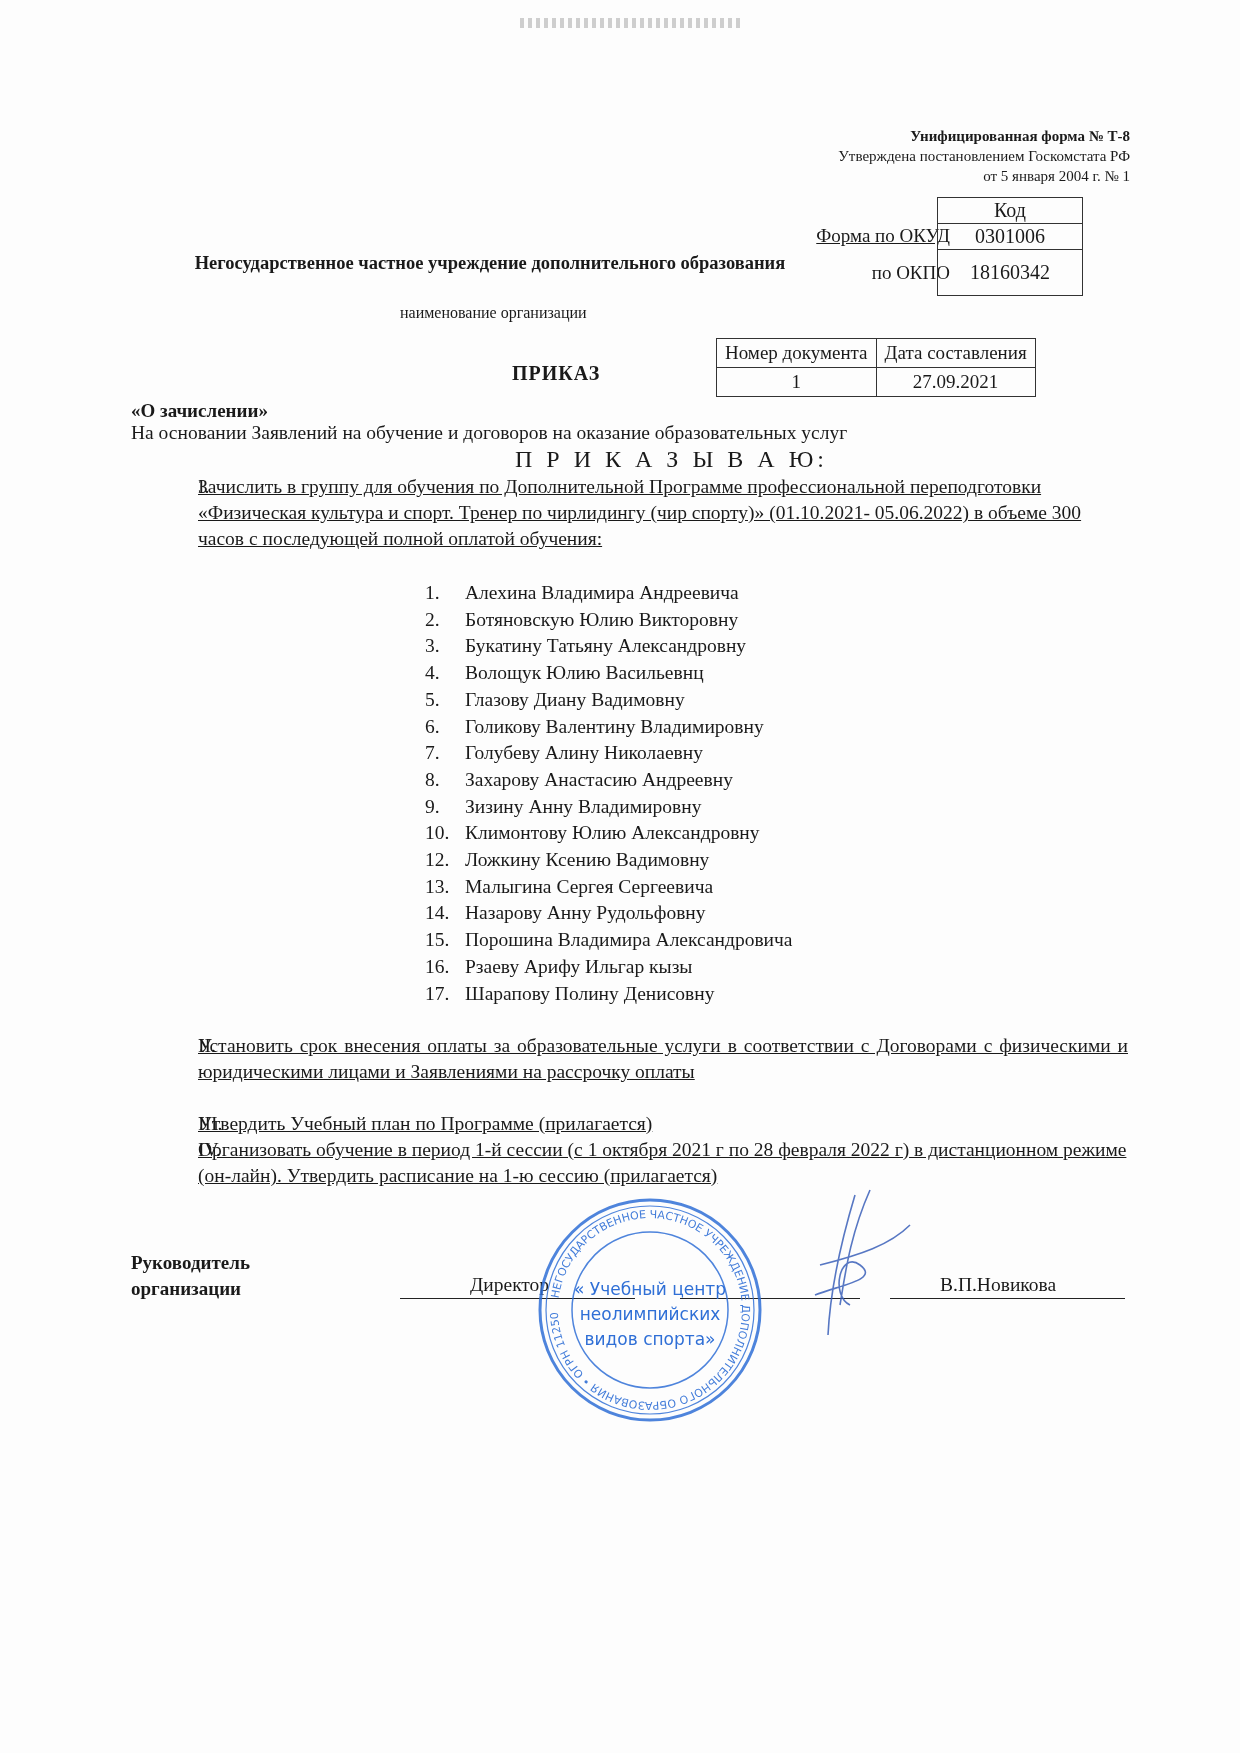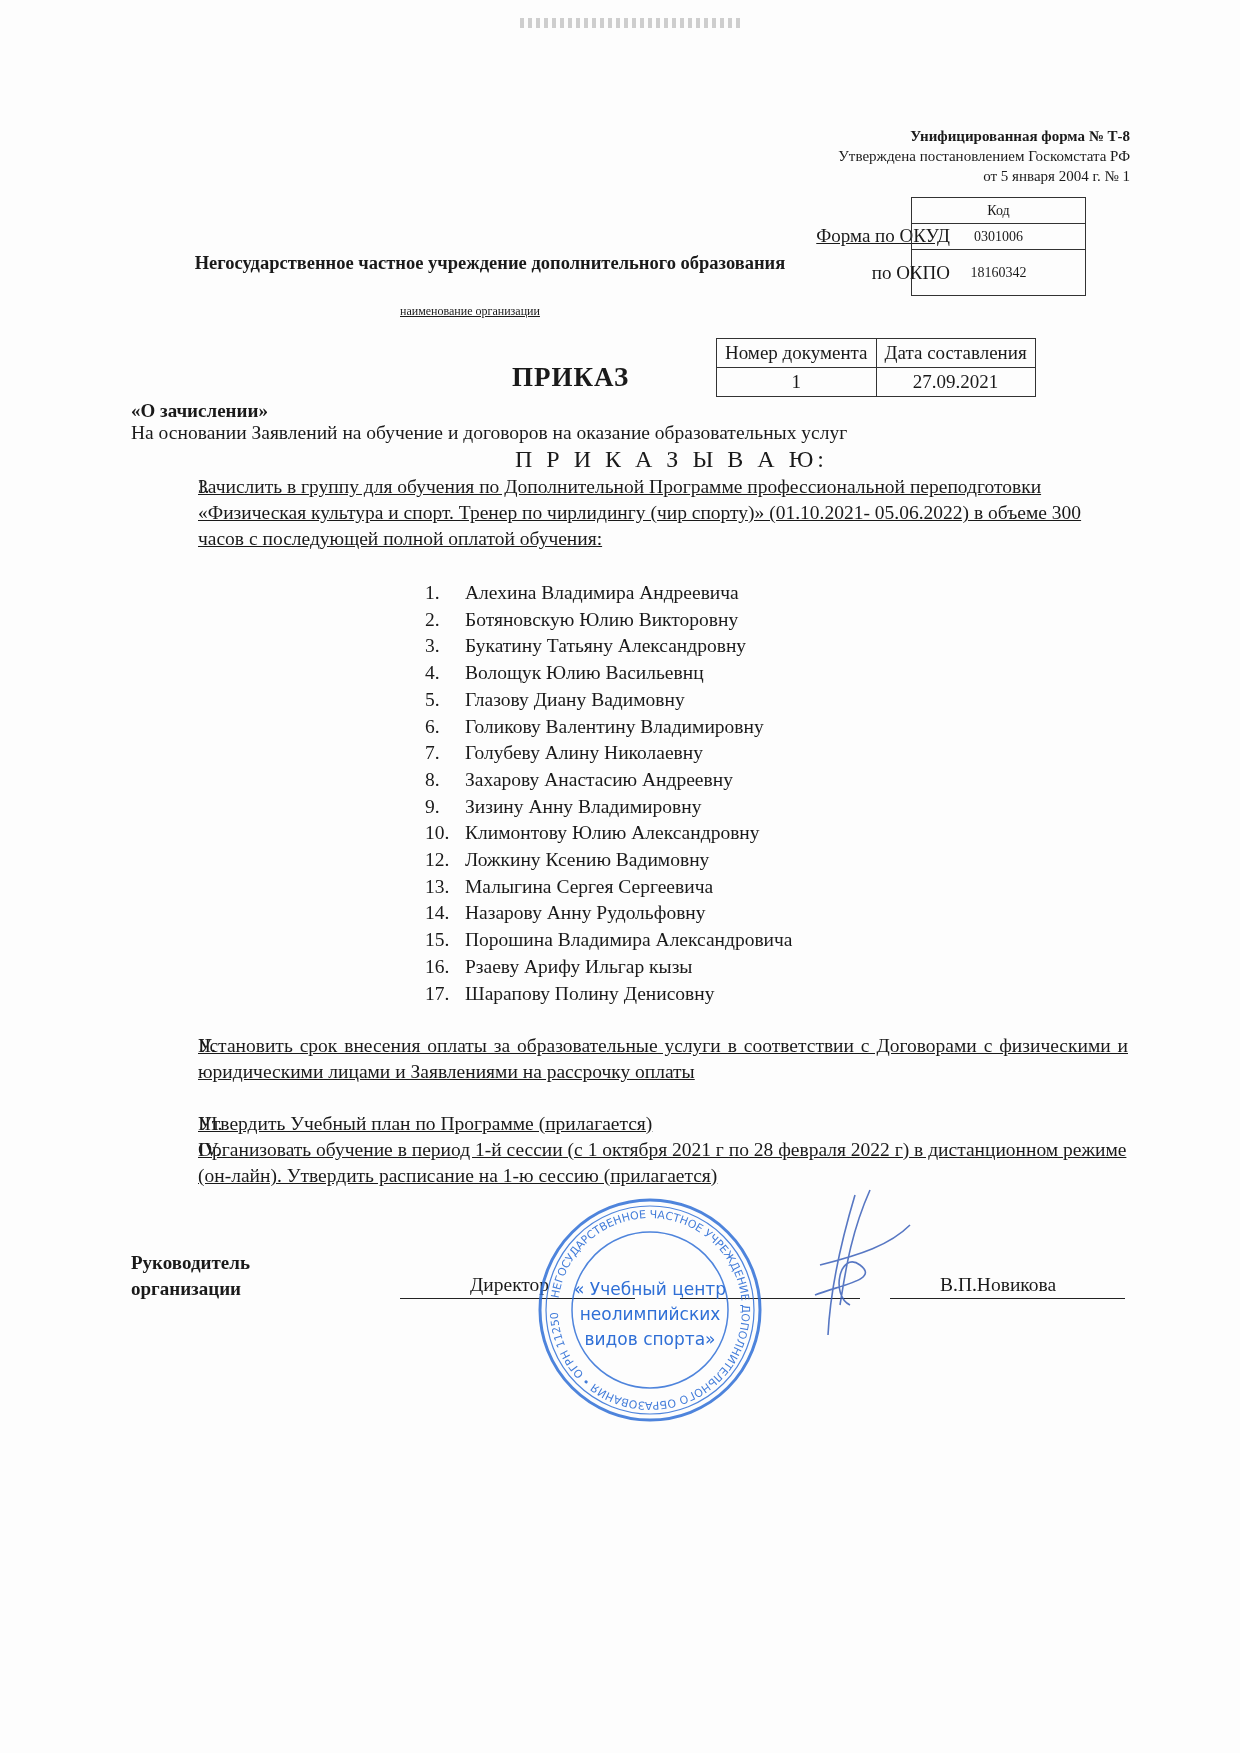--- a/index.html
+++ b/index.html
@@ -3,29 +3,29 @@
   <meta charset="utf-8">
   <style>
     html, body { margin: 0; padding: 0; }
     body {
       width: 1240px; height: 1753px; background: #fdfdfd; position: relative; overflow: hidden;
       font-family: "Liberation Serif", "DejaVu Serif", serif; color: #1a1a1a;
     }
     .abs { position: absolute; }
     .form-head { right: 110px; top: 126px; text-align: right; font-size: 15px; line-height: 20px; }
     .form-head .b { font-weight: bold; }
-    table.codes { position: absolute; left: 911px; top: 197px; border-collapse: collapse; width: 175px; font-size: 14px; }
+    table.codes { position: absolute; left: 937px; top: 197px; border-collapse: collapse; width: 146px; font-size: 20px; }
     table.codes td { border: 1px solid #333; text-align: center; padding: 0; }
     .lbl { position: absolute; font-size: 19px; text-align: right; }
     .org { position: absolute; left: 130px; top: 252px; width: 720px; font-weight: bold; font-size: 18.5px; line-height: 23px; text-align: center; }
     .org .l2 { text-decoration: underline; }
-    .org-cap { position: absolute; left: 400px; top: 304px; font-size: 12px; text-decoration: underline; }
+    .org-cap { position: absolute; left: 400px; top: 304px; font-size: 16px; }
     table.docnum { position: absolute; left: 716px; top: 338px; border-collapse: collapse; font-size: 19px; }
     table.docnum td { border: 1px solid #333; text-align: center; padding: 1px 8px; height: 26px; }
-    .title { position: absolute; left: 512px; top: 362px; font-weight: bold; font-size: 27px; letter-spacing: 1px; }
+    .title { position: absolute; left: 512px; top: 362px; font-weight: bold; font-size: 20px; letter-spacing: 1px; }
     .subj { position: absolute; left: 131px; top: 400px; font-weight: bold; font-size: 19px; }
     .basis { position: absolute; left: 131px; top: 422px; font-size: 19.5px; }
     .order { position: absolute; left: 515px; top: 446px; font-size: 24px; letter-spacing: 4px; }
     .item { position: absolute; left: 198px; width: 930px; font-size: 19.5px; line-height: 26px; }
     .item .num { position: absolute; left: 0; top: 0; }
     .item .txt { text-align: justify; text-decoration: underline; }
     ol.names { position: absolute; left: 425px; top: 580px; margin: 0; padding: 0; list-style: none; font-size: 19.5px; line-height: 26.7px; }
     ol.names li { display: flex; }
     ol.names li .n { width: 40px; }
     .sig-left { position: absolute; left: 131px; top: 1250px; font-weight: bold; font-size: 19px; line-height: 26px; }

